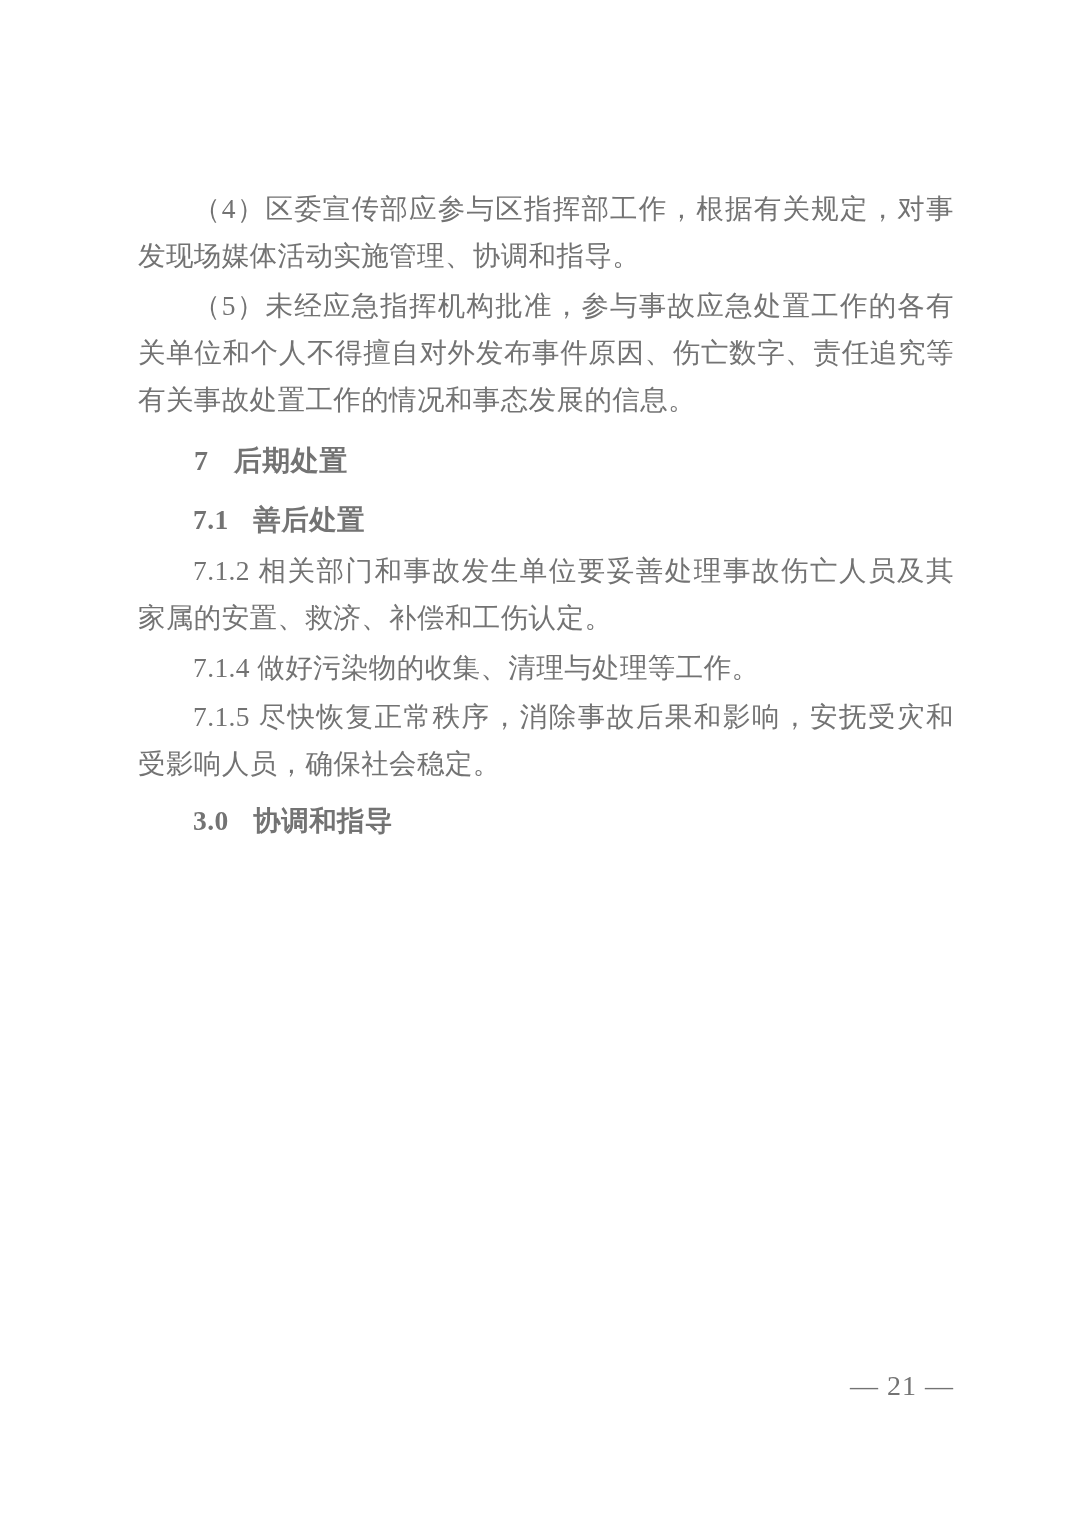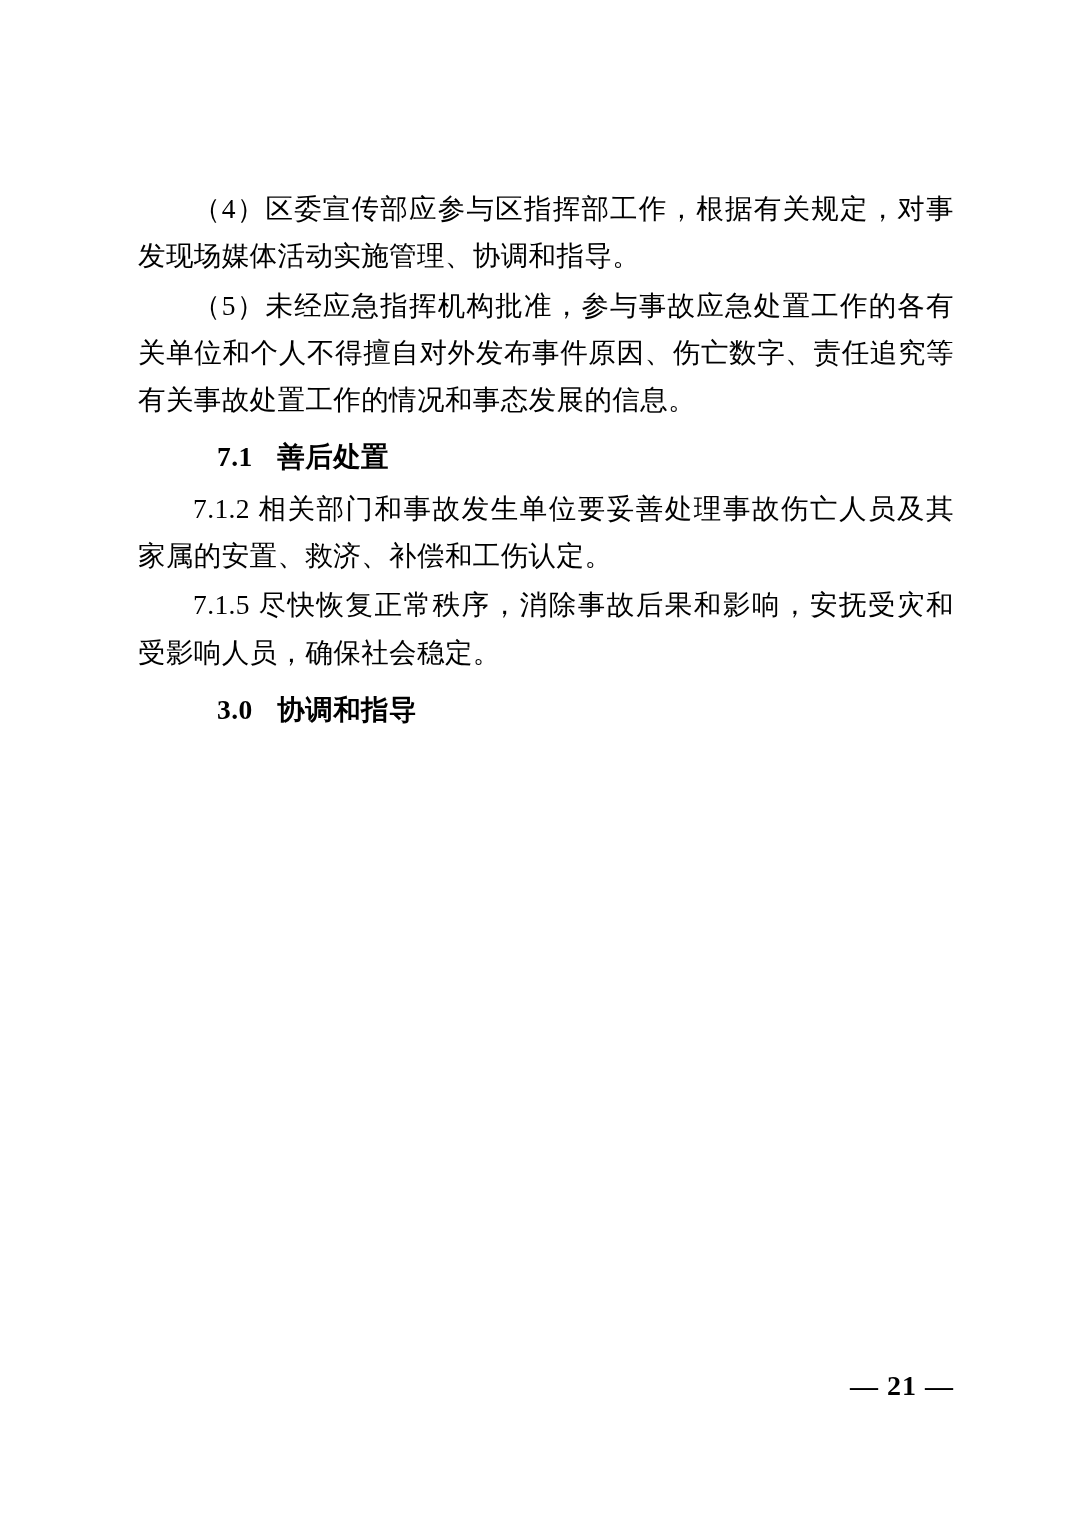--- a/index.html
+++ b/index.html
@@ -9,21 +9,21 @@
   }
   .page {
     position: relative;
     width: 1074px;
     height: 1520px;
     background: #ffffff;
     margin: 0 auto;
     box-sizing: border-box;
     padding: 185px 120px 60px 138px;
     font-family: "Liberation Serif", "DejaVu Serif", serif;
-    color: #000000;
+    color: #737373;
   }
   .body-text {
     font-size: 27.5px;
     line-height: 1.72;
     text-align: justify;
     text-justify: inter-ideograph;
     letter-spacing: 0.4px;
     margin: 0 0 2px 0;
     text-indent: 2em;
   }
@@ -41,50 +41,52 @@
   }
   .heading-2 {
     font-size: 27.5px;
     line-height: 1.72;
     margin: 10px 0 4px 0;
     text-indent: 2em;
     letter-spacing: 0.4px;
   }
   .heading-2 .num {
     margin-right: 0.9em;
-    margin-left: 24px;
   }
   .page-number {
     position: absolute;
     right: 120px;
     bottom: 118px;
     font-size: 28px;
     letter-spacing: 1px;
     font-family: "Liberation Serif", "DejaVu Serif", serif;
-    font-weight: bold;
   }
 </style>
 </head>
 <body>
 
 <div class="page">
 
   <p class="body-text">（4）区委宣传部应参与区指挥部工作，根据有关规定，对事发现场媒体活动实施管理、协调和指导。</p>
 
   <p class="body-text">（5）未经应急指挥机构批准，参与事故应急处置工作的各有关单位和个人不得擅自对外发布事件原因、伤亡数字、责任追究等有关事故处置工作的情况和事态发展的信息。</p>
 
+  <h1 class="heading-1">
+    <span class="num">7</span><span>后期处置</span>
+  </h1>
 
   <h2 class="heading-2">
     <span class="num">7.1</span><span>善后处置</span>
   </h2>
 
 
   <p class="body-text">7.1.2 相关部门和事故发生单位要妥善处理事故伤亡人员及其家属的安置、救济、补偿和工伤认定。</p>
 
 
+  <p class="body-text">7.1.4 做好污染物的收集、清理与处理等工作。</p>
 
   <p class="body-text">7.1.5 尽快恢复正常秩序，消除事故后果和影响，安抚受灾和受影响人员，确保社会稳定。</p>
 
   <h2 class="heading-2">
     <span class="num">3.0</span><span>协调和指导</span>
   </h2>
 
 
   <div class="page-number">— 21 —</div>
 

